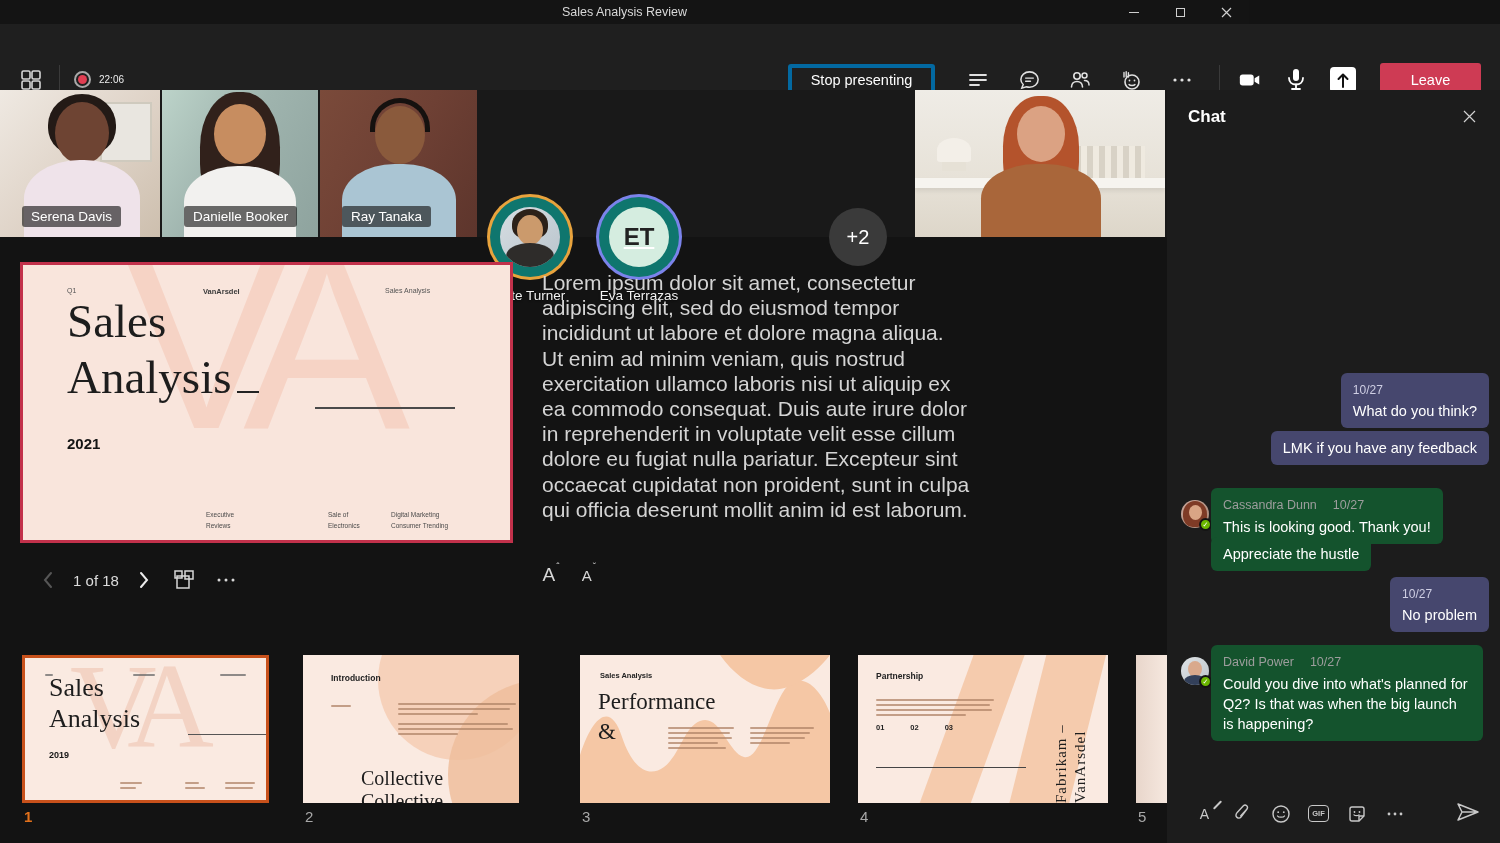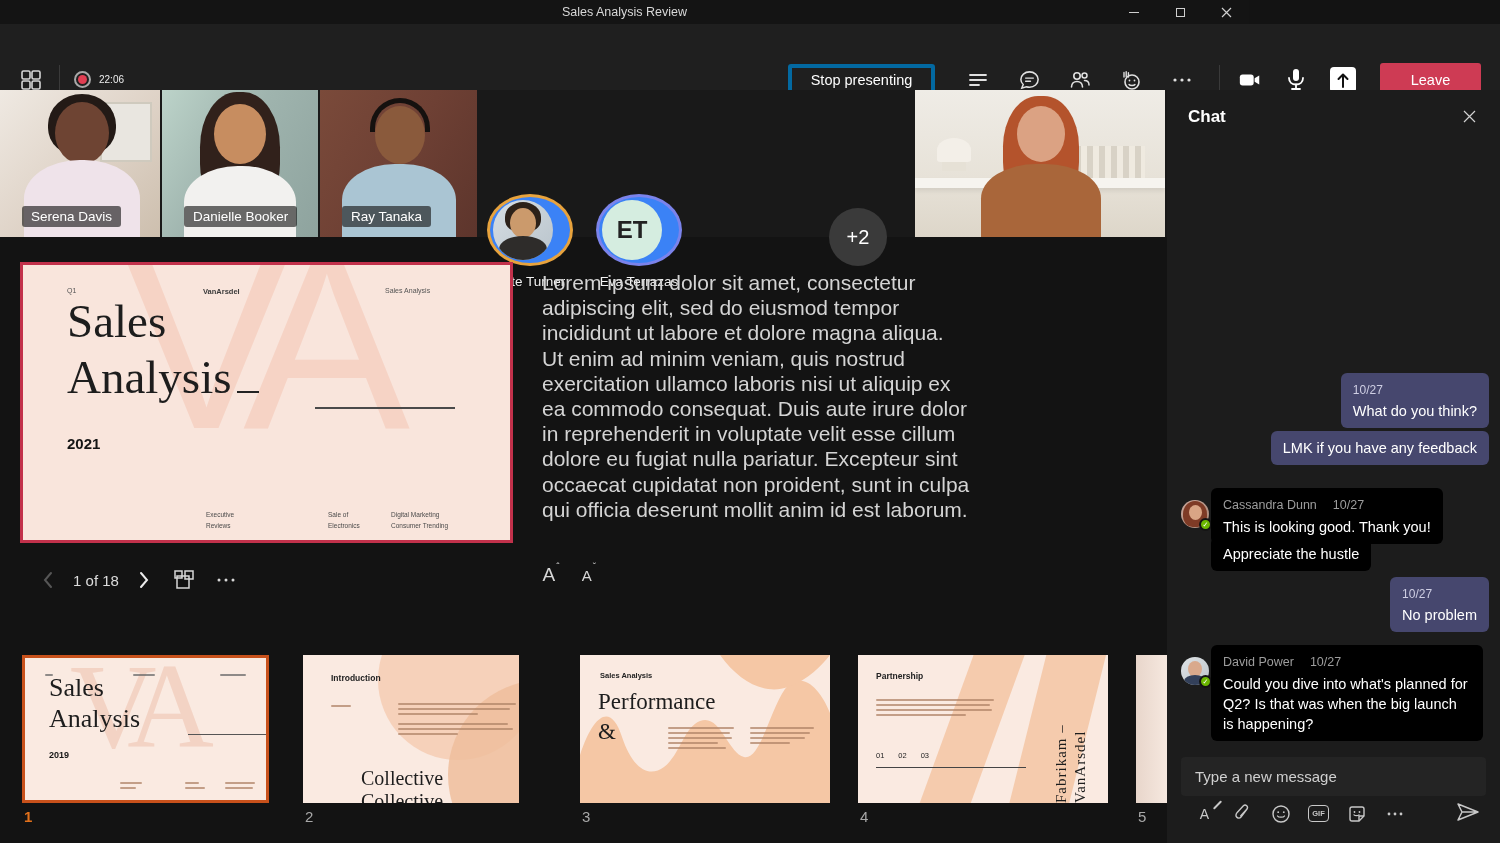--- a/index.html
+++ b/index.html
@@ -53,21 +53,21 @@
   .t-ray { left:320px; width:157px; }
   .t-ray .scene { background:linear-gradient(120deg,#7a4a3a 0%,#6e4034 50%,#5d352c 100%); }
   .t-ray .ph-head { left:55px; top:16px; width:50px; height:58px; background:#8a5a3c; border-radius:50%; }
   .t-ray .phones { position:absolute; left:50px; top:8px; width:60px; height:34px; border:5px solid #15110f; border-bottom:none; border-radius:30px 30px 0 0; }
   .t-ray .ph-torso { left:22px; top:74px; width:114px; height:78px; background:#aac5d3; border-radius:46% 46% 0 0; }
   
   .avatar-group { position:absolute; top:112px; text-align:center; }
   .av-name { margin-top:8px; font-size:13.5px; color:#f2f2f2; text-shadow:0 1px 2px rgba(0,0,0,.6); }
   .av-circle { position:relative; margin:0 auto; border-radius:50%; }
   .ring { padding:3px; border-radius:50%; }
-  .ring-inner { background:#3b82f6; padding:3px; border-radius:50%; }
+  .ring-inner { background:#0f766e; padding:10px; border-radius:50%;text-decoration:underline; }
   .av-photo { width:60px; height:60px; border-radius:50%; position:relative; overflow:hidden; }
   .a-pete { left:487px; width:86px; top:104px; }
   .a-pete .ring { background:#e8a33d; }
   .a-pete .av-photo { background:linear-gradient(135deg,#d6dde2,#b9c4cc); }
   .a-pete .ph-hair { left:12px; top:2px; width:36px; height:30px; background:#2c2119; border-radius:50% 50% 40% 40%; }
   .a-pete .ph-head { left:17px; top:8px; width:26px; height:30px; background:#cb9a6c; border-radius:50%; }
   .a-pete .ph-torso { left:6px; top:36px; width:48px; height:26px; background:#2e2c2a; border-radius:50% 50% 0 0; }
   .a-eva { left:596px; width:86px; top:104px; }
   .a-eva .ring { background:#7b83eb; }
   .a-eva .initials { width:60px; height:60px; border-radius:50%; background:#d5ede0; color:#222; font-size:24px; font-weight:600; display:flex; align-items:center; justify-content:center; }
@@ -121,32 +121,32 @@
   .th-footbars { position:absolute; top:124px; width:30px; }
   
   .th2-c1 { position:absolute; left:75px; top:-55px; width:160px; height:160px; border-radius:50%; background:#f5cbb0; opacity:.8; }
   .th2-c2 { position:absolute; left:145px; top:25px; width:190px; height:190px; border-radius:50%; background:#efbe9c; opacity:.85; }
   .th-heading { position:absolute; font-size:8.5px; font-weight:700; color:#222; }
   .th2-caption { position:absolute; left:58px; top:112px; font-size:20px; }
   
   .th3-title { position:absolute; left:18px; top:32px; font-size:23px; line-height:30px; }
   
   .stripe { position:absolute; background:#f5cbad; }
-  .th4-steps { position:absolute; left:18px; top:96px; display:flex; gap:14px; font-size:7.5px; font-weight:400; color:#222; }
+  .th4-steps { position:absolute; left:18px; top:68px; display:flex; gap:26px; font-size:7.5px; font-weight:700; color:#222; }
   .th4-underline { position:absolute; left:18px; top:112px; width:150px; height:1px; background:#444; }
   .th4-vert { position:absolute; right:18px; top:10px; writing-mode:vertical-rl; transform:rotate(180deg); font-size:15px; line-height:19px; letter-spacing:1px; }
   
   .t5 { background:linear-gradient(90deg,#e8d6cb,#f6e8df); }
   
   .chat { position:absolute; left:1167px; top:90px; width:333px; height:753px; background:#1c1c1c; }
   .chat-h { position:absolute; left:21px; top:17px; font-size:17px; font-weight:700; color:#fff; }
   .chat-close { position:absolute; right:24px; top:20px; }
   .bubble { position:absolute; border-radius:6px; padding:7px 12px; font-size:14.5px; line-height:20px; color:#fff; }
   .sent { background:#46476e; right:11px; }
-  .recv { background:#000000; left:44px; }
+  .recv { background:#14532d; left:44px; }
   .b-time { font-size:12px; color:#cfcfe4; margin-bottom:1px; }
   .r-meta { font-size:12.5px; color:#9d9d9d; margin-bottom:2px; display:flex; gap:16px; }
   .c-avatar { position:absolute; left:14px; width:28px; height:28px; border-radius:50%; overflow:visible; }
   .c-avatar .photo { width:28px; height:28px; border-radius:50%; overflow:hidden; position:relative; }
   .presence { position:absolute; right:-3px; bottom:-3px; width:13px; height:13px; border-radius:50%; background:#6bb700; border:2px solid #141414; color:#fff; font-size:7px; line-height:9px; text-align:center; }
   .av-cass .photo { background:linear-gradient(135deg,#caa79b,#a98878); }
   .av-cass .ph-hair { left:2px; top:1px; width:24px; height:26px; background:#7e3b26; border-radius:50% 50% 40% 40%; }
   .av-cass .ph-head { left:8px; top:5px; width:13px; height:15px; background:#d9a585; border-radius:50%; }
   .av-david .photo { background:linear-gradient(135deg,#dfe3e6,#bcc4c9); }
   .av-david .ph-head { left:7px; top:4px; width:14px; height:16px; background:#d9a98c; border-radius:50%; }
@@ -536,21 +536,20 @@
       <div class="presence">✓</div>
     </div>
     <div class="bubble recv" style="top:555px;width:272px">
       <div class="r-meta">
         <span>David Power</span>
         <span>10/27</span>
       </div>
       <div>Could you dive into what's planned for Q2? Is that was when the big launch is happening?</div>
     </div>
 
-    <input class="chat-input" type="text" placeholder="Type a new message" style="">
 
     <div class="composer-icons">
       <div class="comp-ic fmt">A<span class="pen"></span></div>
       <div class="comp-ic">
         <svg class="ic" width="18" height="20" viewBox="0 0 18 20">
             <path d="M13,5 L7,13 C5.8,14.6 3.6,14.4 2.6,13 C1.6,11.6 2,9.8 3.2,8.4 L9.4,1.8 C10.3,0.9 11.8,0.9 12.7,1.8 C13.6,2.7 13.7,4.1 12.8,5.2 L6.8,11.8" fill="none" stroke="#c8c8c8" stroke-width="1.4" stroke-linecap="round"></path>
           </svg>
       </div>
       <div class="comp-ic">
         <svg class="ic" width="20" height="20" viewBox="0 0 20 20">

